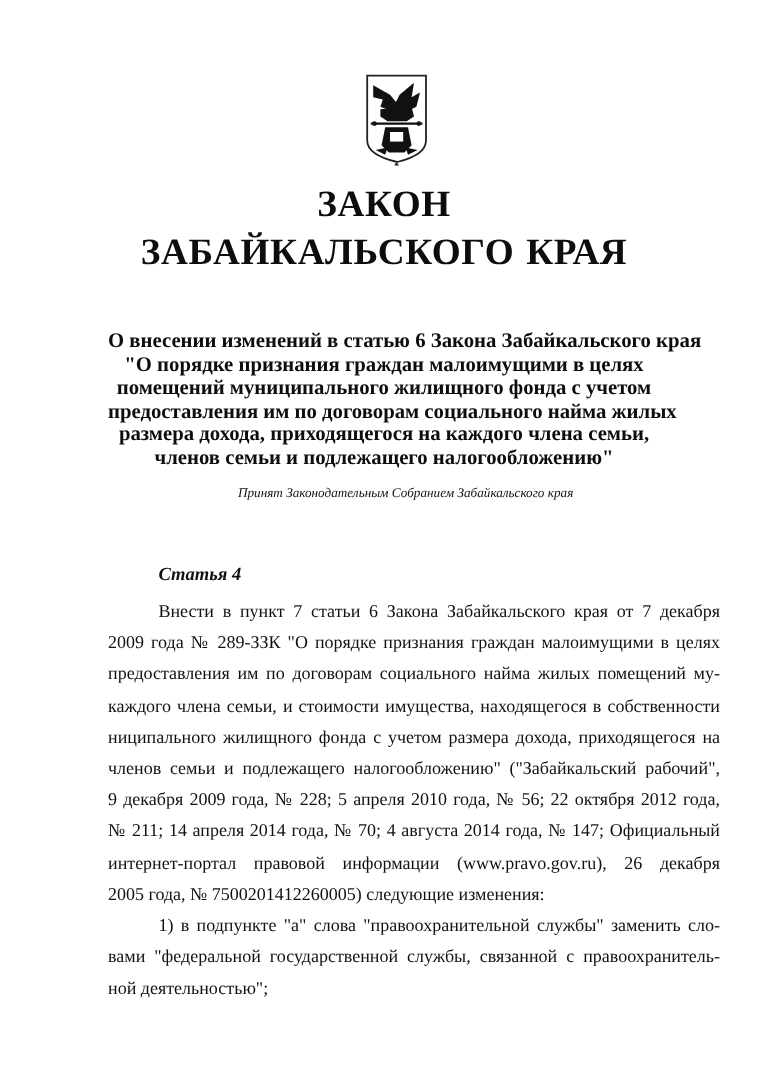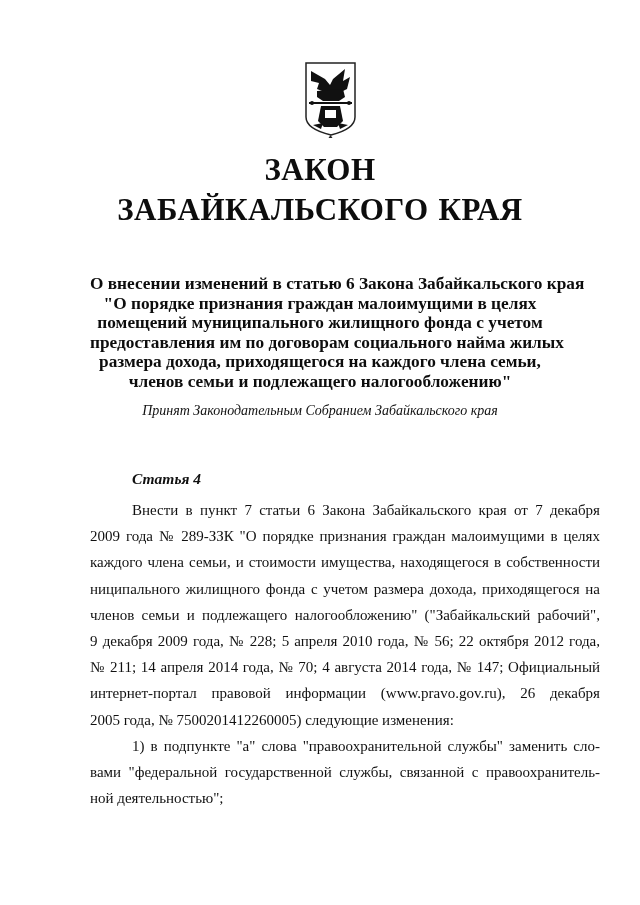--- a/index.html
+++ b/index.html
@@ -17,22 +17,22 @@
     .title.t2 { top: 192px; font-size: 31px; }
     .title.t2 .gap { display: inline-block; width: 10px; }
     .subtitle {
       position: absolute; left: 90px; width: 460px; top: 231px;
       text-align: center; font-weight: bold; font-size: 17.3px; line-height: 19.6px;
       color: #0d0d0d;
       margin-top: 43px;
     }
     .subtitle div { white-space: nowrap; }
     .adopted {
-      position: absolute; left: 90px; width: 460px; top: 401px;
-      text-align: center; font-style: italic; font-size: 14px; line-height: 20px;
+      position: absolute; left: 108px; width: 460px; top: 401px;
+      text-align: center; font-style: italic; font-size: 11px; line-height: 20px;
     }
     .article-head {
       position: absolute; left: 132px; top: 470px;
       font-style: italic; font-weight: bold; font-size: 15.5px;
     }
     .body-text {
       position: absolute; left: 90px; width: 510px; top: 497px;
       font-size: 15px; line-height: 26.2px;
     }
     .body-text .ln { display: block; white-space: nowrap; text-align: justify; text-align-last: justify; height: 26.2px; }
@@ -71,20 +71,21 @@
 
   <div class="adopted">
     <div>Принят Законодательным Собранием Забайкальского края</div>
   </div>
 
   <div class="article-head">Статья 4</div>
 
   <div class="body-text">
     <span class="ln indent">Внести в пункт 7 статьи 6 Закона Забайкальского края от 7 декабря</span>
     <span class="ln">2009 года № 289-ЗЗК "О порядке признания граждан малоимущими в целях</span>
+    <span class="ln">предоставления им по договорам социального найма жилых помещений му-</span>
     <span class="ln">каждого члена семьи, и стоимости имущества, находящегося в собственности</span>
     <span class="ln">ниципального жилищного фонда с учетом размера дохода, приходящегося на</span>
     <span class="ln">членов семьи и подлежащего налогообложению" ("Забайкальский рабочий",</span>
     <span class="ln">9 декабря 2009 года, № 228; 5 апреля 2010 года, № 56; 22 октября 2012 года,</span>
     <span class="ln">№ 211; 14 апреля 2014 года, № 70; 4 августа 2014 года, № 147; Официальный</span>
     <span class="ln">интернет-портал правовой информации (www.pravo.gov.ru), 26 декабря</span>
     <span class="ln last">2005 года, № 7500201412260005) следующие изменения:</span>
     <span class="ln indent">1) в подпункте "а" слова "правоохранительной службы" заменить сло-</span>
     <span class="ln">вами "федеральной государственной службы, связанной с правоохранитель-</span>
     <span class="ln last">ной деятельностью";</span>

